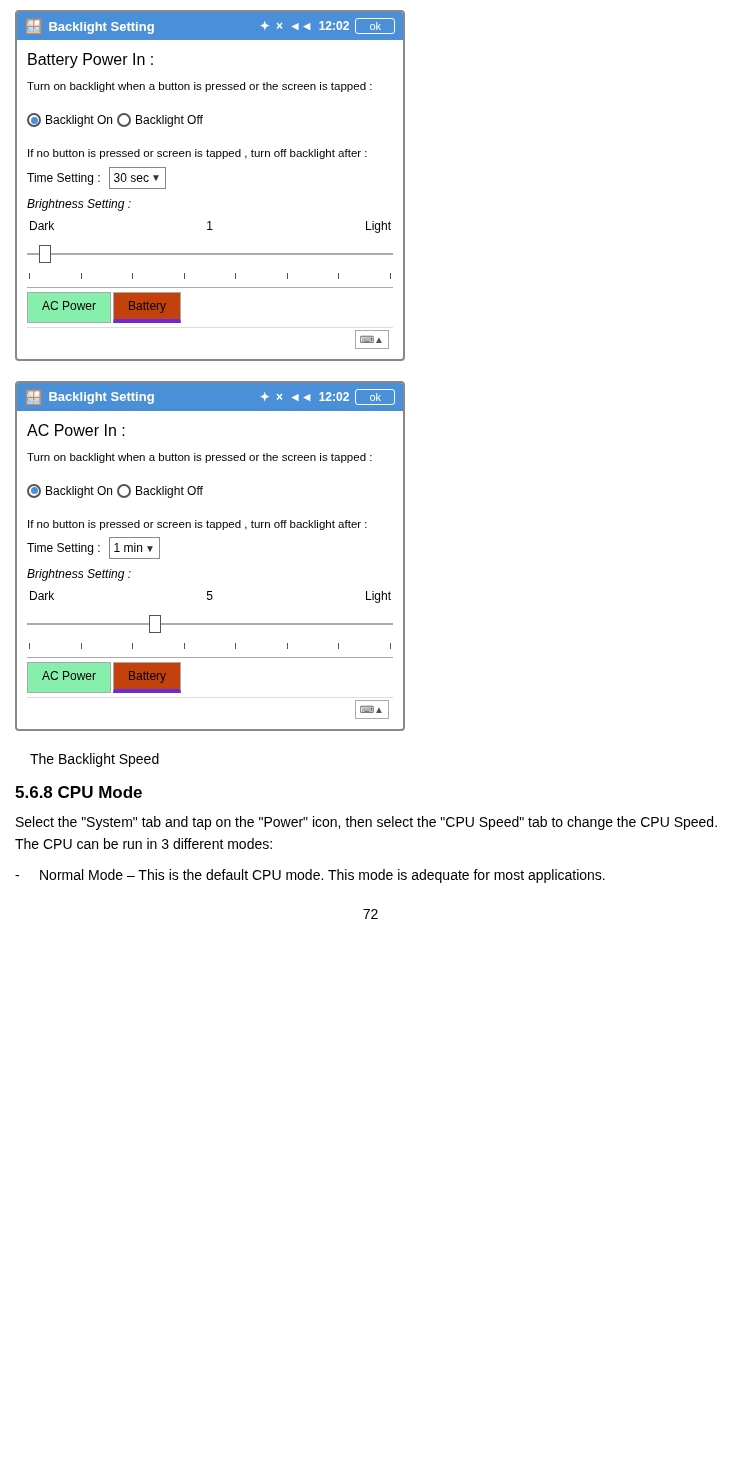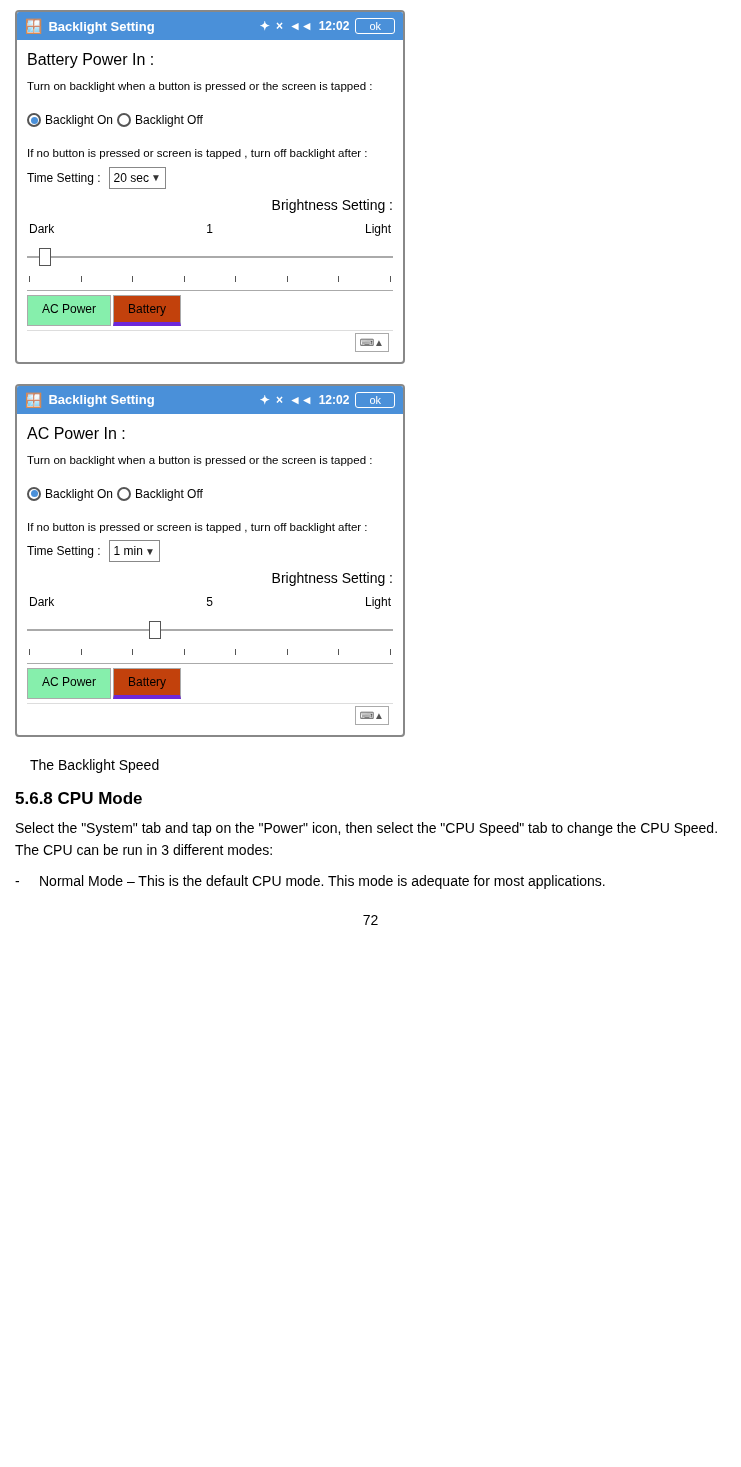--- a/index.html
+++ b/index.html
@@ -128,23 +128,24 @@
     .dropdown-arrow {
       font-size: 10px;
       color: #333;
     }
 
     .brightness-section {
       margin: 6px 0;
     }
 
     .brightness-title {
-      text-align: right;
-      font-size: 14px;
+      text-align: left;
+      font-size: 12px;
       margin-bottom: 4px;
+      font-style: italic;
     }
 
     .brightness-labels {
       display: flex;
       justify-content: space-between;
       font-size: 12px;
       padding: 0 2px;
     }
 
     .slider-container {
@@ -296,21 +297,21 @@
       </div>
       <div class="radio-item">
         <div class="radio-circle"></div>
         <span>Backlight Off</span>
       </div>
     </div>
     <div class="condition-text">If no button is pressed or screen is tapped , turn off backlight after :</div>
     <div class="time-row">
       <span>Time Setting :</span>
       <div class="time-select">
-        <span>20 sec</span>
+        <span>30 sec</span>
         <span class="dropdown-arrow">▼</span>
       </div>
     </div>
     <div class="brightness-section">
       <div class="brightness-title">Brightness Setting :</div>
       <div class="brightness-labels">
         <span>Dark</span>
         <span>1</span>
         <span>Light</span>
       </div>

